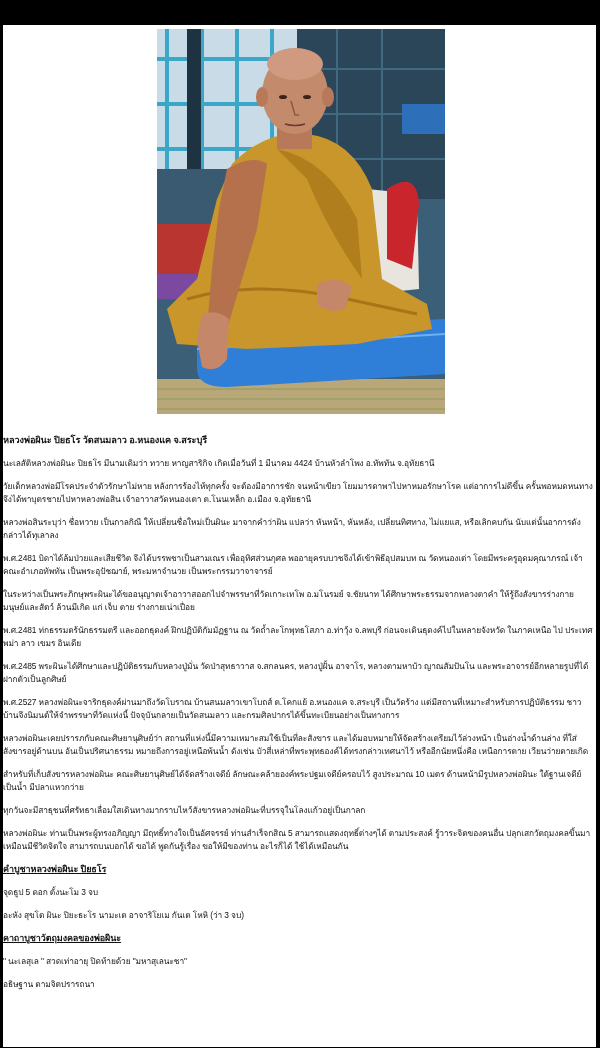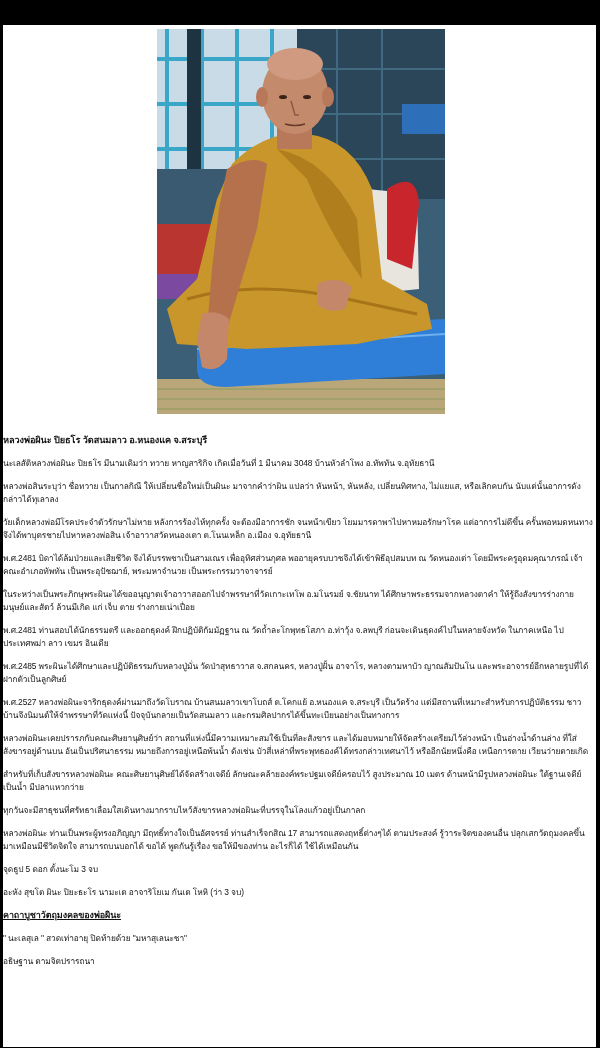--- a/index.html
+++ b/index.html
@@ -139,57 +139,58 @@
       <ellipse cx="150" cy="68" rx="4" ry="2" fill="#3a2218"></ellipse>
       <path d="M134 72 L138 86 L142 86" stroke="#8b5a44" stroke-width="1.5" fill="none"></path>
       <path d="M128 95 Q138 98 148 95" stroke="#6b3a2a" stroke-width="1.5" fill="none"></path>
     </svg>
   </div>
 
   <div class="text-area">
     <p class="title">หลวงพ่อผินะ ปิยธโร วัดสนมลาว อ.หนองแค จ.สระบุรี</p>
 
     <p>
-      <span>นะเลสัติ</span><span class="b">หลวงพ่อผินะ ปิยธโร</span><span> มีนามเดิมว่า ทวาย หาญสาริกิจ เกิดเมื่อวันที่ 1 มีนาคม 3048 บ้านหัวลำโพง อ.ทัพทัน จ.อุทัยธานี</span>
+      <span>นะเลสัติ</span><span class="b">หลวงพ่อผินะ ปิยธโร</span><span> มีนามเดิมว่า ทวาย หาญสาริกิจ เกิดเมื่อวันที่ 1 มีนาคม 4424 บ้านหัวลำโพง อ.ทัพทัน จ.อุทัยธานี</span>
     </p>
 
+    <p>วัยเด็กหลวงพ่อมีโรคประจำตัวรักษาไม่หาย หลังการร้องไห้ทุกครั้ง จะต้องมีอาการชัก จนหน้าเขียว โยมมารดาพาไปหาหมอรักษาโรค แต่อาการไม่ดีขึ้น ครั้นพอหมดหนทางจึงได้พาบุตรชายไปหาหลวงพ่อสิน เจ้าอาวาสวัดหนองเตา ต.โนนเหล็ก อ.เมือง จ.อุทัยธานี</p>
+
     <p>หลวงพ่อสินระบุว่า ชื่อทวาย เป็นกาลกิณี ให้เปลี่ยนชื่อใหม่เป็นผินะ มาจากคำว่าผิน แปลว่า หันหน้า, หันหลัง, เปลี่ยนทิศทาง, ไม่แยแส, หรือเลิกคบกัน นับแต่นั้นอาการดังกล่าวได้ทุเลาลง</p>
-
-    <p>วัยเด็กหลวงพ่อมีโรคประจำตัวรักษาไม่หาย หลังการร้องไห้ทุกครั้ง จะต้องมีอาการชัก จนหน้าเขียว โยมมารดาพาไปหาหมอรักษาโรค แต่อาการไม่ดีขึ้น ครั้นพอหมดหนทางจึงได้พาบุตรชายไปหาหลวงพ่อสิน เจ้าอาวาสวัดหนองเตา ต.โนนเหล็ก อ.เมือง จ.อุทัยธานี</p>
 
     <p>พ.ศ.2481 บิดาได้ล้มป่วยและเสียชีวิต จึงได้บรรพชาเป็นสามเณร เพื่ออุทิศส่วนกุศล พออายุครบบวชจึงได้เข้าพิธีอุปสมบท ณ วัดหนองเต่า โดยมีพระครูอุดมคุณาภรณ์ เจ้าคณะอำเภอทัพทัน เป็นพระอุปัชฌาย์, พระมหาจำนวย เป็นพระกรรมวาจาจารย์</p>
 
     <p>
       <span>ในระหว่างเป็นพระภิกษุ</span><span class="b">พระผินะ</span><span>ได้ขออนุญาตเจ้าอาวาสออกไปจำพรรษาที่วัดเกาะเทโพ อ.มโนรมย์ จ.ชัยนาท ได้ศึกษาพระธรรมจากหลวงตาคำ ให้รู้ถึงสังขารร่างกายมนุษย์และสัตว์ ล้วนมีเกิด แก่ เจ็บ ตาย ร่างกายเน่าเปื่อย</span>
     </p>
 
-    <p>พ.ศ.2481 ท่านสอบได้นักธรรมตรี และออกธุดงค์ ฝึกปฏิบัติกัมมัฏฐาน ณ วัดถ้ำละโกพุทธโสภา อ.ท่าวุ้ง จ.ลพบุรี ก่อนจะเดินธุดงค์ไปในหลายจังหวัด ในภาคเหนือ ไป ประเทศพม่า ลาว เขมร อินเดีย</p>
+    <p>พ.ศ.2481 ท่กธรรมตร้นักธรรมตรี และออกธุดงค์ ฝึกปฏิบัติกัมมัฏฐาน ณ วัดถ้ำละโกพุทธโสภา อ.ท่าวุ้ง จ.ลพบุรี ก่อนจะเดินธุดงค์ไปในหลายจังหวัด ในภาคเหนือ ไป ประเทศพม่า ลาว เขมร อินเดีย</p>
 
     <p>พ.ศ.2485 พระผินะได้ศึกษาและปฏิบัติธรรมกับหลวงปู่มั่น วัดป่าสุทธาวาส จ.สกลนคร, หลวงปู่ฝั้น อาจาโร, หลวงตามหาบัว ญาณสัมปันโน และพระอาจารย์อีกหลายรูปที่ได้ฝากตัวเป็นลูกศิษย์</p>
 
     <p>
       <span>พ.ศ.2527 </span><span class="b">หลวงพ่อผินะ</span><span>จาริกธุดงค์ผ่านมาถึงวัดโบราณ บ้านสนมลาวเขาโบถส์ ต.โคกแย้ อ.หนองแค จ.สระบุรี เป็นวัดร้าง แต่มีสถานที่เหมาะสำหรับการปฏิบัติธรรม ชาวบ้านจึงนิมนต์ให้จำพรรษาที่วัดแห่งนี้ ปัจจุบันกลายเป็นวัดสนมลาว และกรมศิลปากรได้ขึ้นทะเบียนอย่างเป็นทางการ</span>
     </p>
 
     <p>
       <span class="b">หลวงพ่อผินะ</span><span>เคยปรารภกับคณะศิษยานุศิษย์ว่า สถานที่แห่งนี้มีความเหมาะสมใช้เป็นที่ละสังขาร และได้มอบหมายให้จัดสร้างเตรียมไว้ล่วงหน้า เป็นอ่างน้ำด้านล่าง ที่ใส่สังขารอยู่ด้านบน อันเป็นปริศนาธรรม หมายถึงการอยู่เหนือพ้นน้ำ ดังเช่น บัวสี่เหล่าที่พระพุทธองค์ได้ทรงกล่าวเทศนาไว้ หรืออีกนัยหนึ่งคือ เหนือการตาย เวียนว่ายตายเกิด</span>
     </p>
 
     <p>
       <span>สำหรับที่เก็บสังขาร</span><span class="b">หลวงพ่อผินะ</span><span> คณะศิษยานุศิษย์ได้จัดสร้างเจดีย์ ลักษณะคล้ายองค์พระปฐมเจดีย์ครอบไว้ สูงประมาณ 10 เมตร ด้านหน้ามีรูป</span><span class="b">หลวงพ่อผินะ</span><span> ใต้ฐานเจดีย์เป็นน้ำ มีปลาแหวกว่าย</span>
     </p>
 
     <p>
       <span>ทุกวันจะมีสาธุชนที่ศรัทธาเลื่อมใสเดินทางมากราบไหว้สังขาร</span><span class="b">หลวงพ่อผินะ</span><span>ที่บรรจุในโลงแก้วอยู่เป็นกาลก</span>
     </p>
 
     <p>
-      <span class="b">หลวงพ่อผิ</span><span>นะ ท่านเป็นพระผู้ทรงอภิญญา มีฤทธิ์ทางใจเป็นอัศจรรย์ ท่านสำเร็จกสิณ 17 สามารถแสดงฤทธิ์ต่างๆได้ ตามประสงค์ รู้วาระจิตของคนอื่น ปลุกเสกวัตถุมงคลขึ้นมาเหมือนมีชีวิตจิตใจ สามารถบนบอกได้ ขอได้ พูดกันรู้เรื่อง ขอให้มีของท่าน อะไรก็ได้ ใช้ได้เหมือนกัน</span>
+      <span class="b">หลวงพ่อผิ</span><span>นะ ท่านเป็นพระผู้ทรงอภิญญา มีฤทธิ์ทางใจเป็นอัศจรรย์ ท่านสำเร็จกสิณ 5 สามารถแสดงฤทธิ์ต่างๆได้ ตามประสงค์ รู้วาระจิตของคนอื่น ปลุกเสกวัตถุมงคลขึ้นมาเหมือนมีชีวิตจิตใจ สามารถบนบอกได้ ขอได้ พูดกันรู้เรื่อง ขอให้มีของท่าน อะไรก็ได้ ใช้ได้เหมือนกัน</span>
     </p>
 
+    <p class="heading-u">คำบูชาหลวงพ่อผินะ ปิยธโร</p>
     <p>จุดธูป 5 ดอก ตั้งนะโม 3 จบ</p>
     <p>อะหัง สุขโต ผินะ ปิยะธะโร นามะเต อาจาริโยเม กันเต โหหิ (ว่า 3 จบ)</p>
 
     <p class="heading-u">คาถาบูชาวัตถุมงคลของพ่อผินะ</p>
     <p>" นะเลสุเล " สวดเท่าอายุ ปิดท้ายด้วย "มหาสุเลนะชา"</p>
     <p>อธิษฐาน ตามจิตปรารถนา</p>
   </div>
 </div>
 
 <div class="watermark">[698x1202] http://upic.me/</div>

